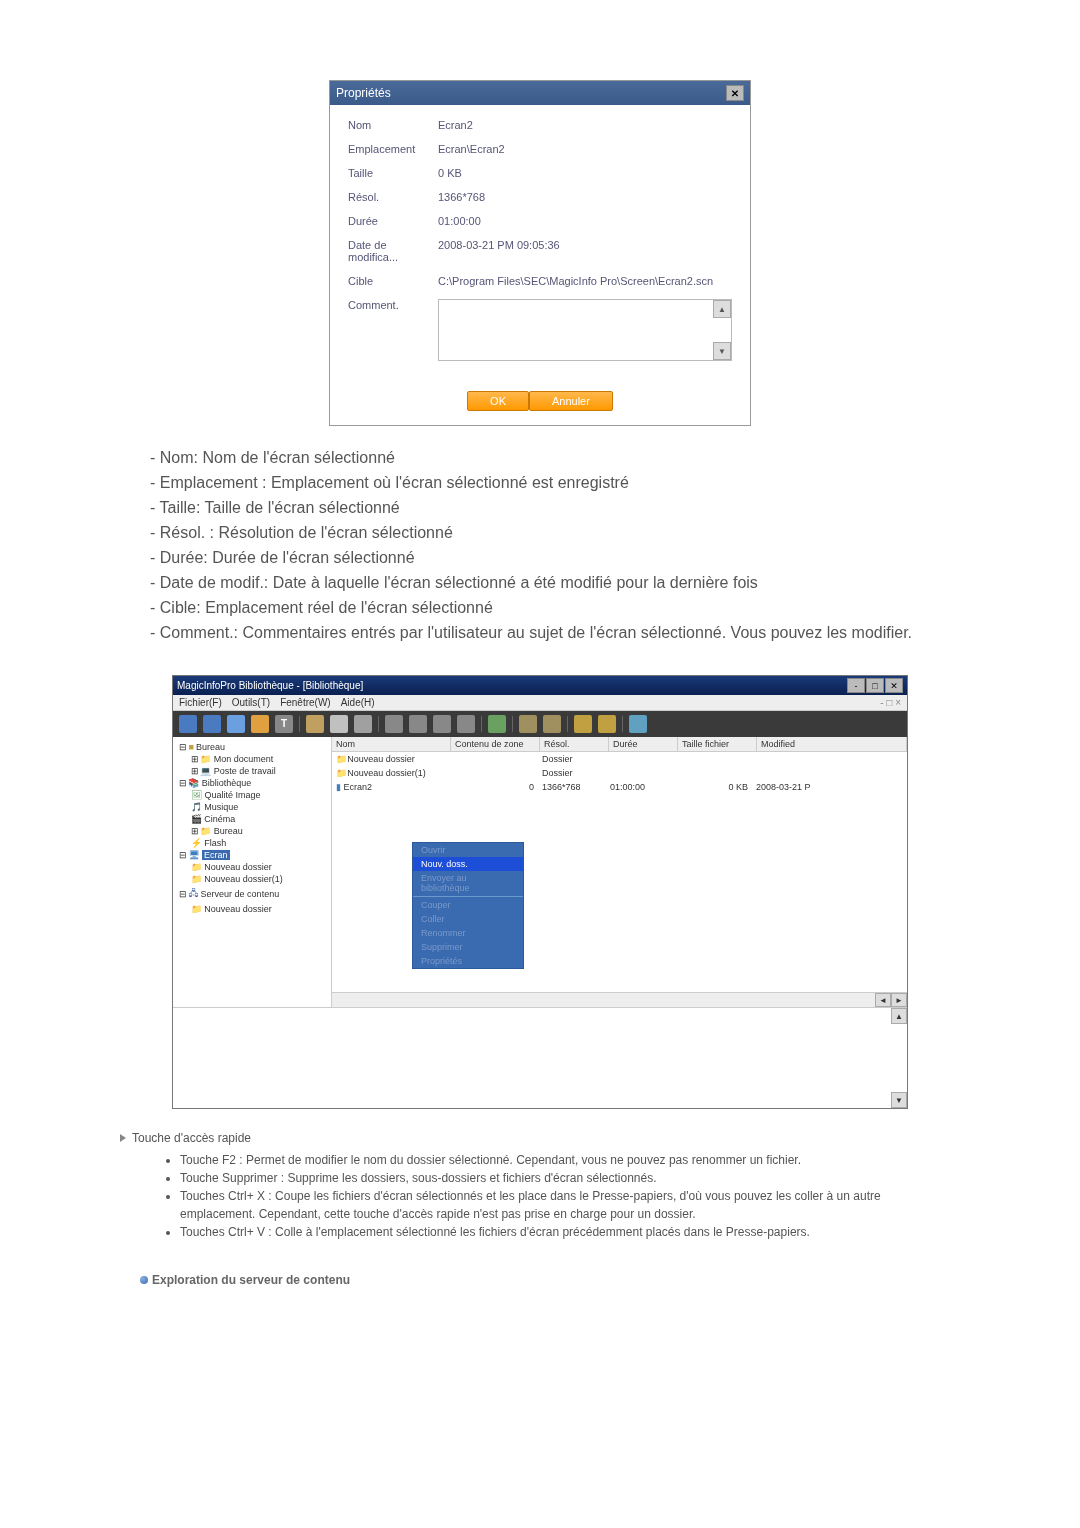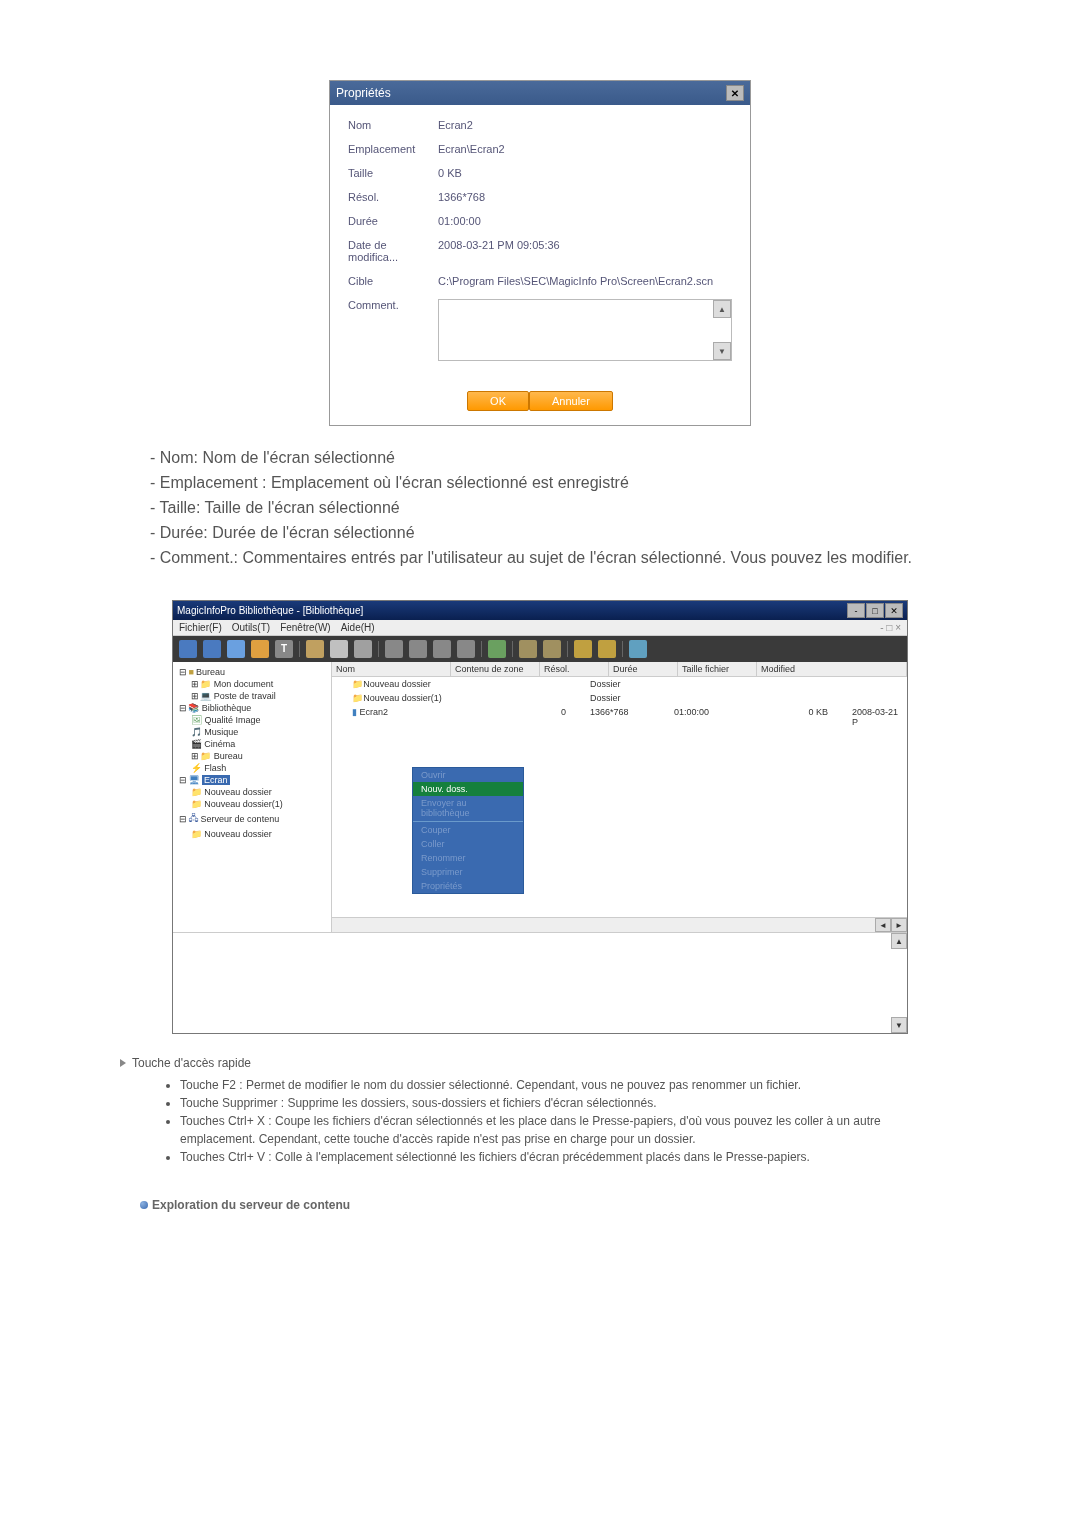--- a/index.html
+++ b/index.html
@@ -198,39 +198,39 @@
     }
     .lh {
       padding: 2px 4px;
       border-right: 1px solid #ccc;
     }
     .list-row {
       display: flex;
       font-size: 9px;
       padding: 1px 0;
     }
-    .cell { padding: 1px 4px; margin-left: 16px; }
+    .cell { padding: 1px 4px; }
     .context-menu {
       position: absolute;
       left: 80px;
       top: 105px;
       background: #3a6ab0;
       color: #fff;
       border: 1px solid #2a5a9a;
       font-size: 9px;
       width: 110px;
     }
     .cm-item {
       padding: 2px 8px;
     }
     .cm-disabled {
       color: #7a9acb;
     }
     .cm-active {
-      background: #15803d;
+      background: #1d4ed8;
       color: #fff;
     }
     .cm-sep {
       height: 1px;
       background: #6a9acb;
       margin: 1px 0;
     }
     .scroll-corner {
       position: absolute;
       bottom: 0;
@@ -347,21 +347,24 @@
   <div class="dialog-buttons">
     <button class="btn">OK</button>
     <button class="btn">Annuler</button>
   </div>
 </div>
 
 <div class="desc-block">
   <div>- Nom: Nom de l'écran sélectionné</div>
   <div>- Emplacement : Emplacement où l'écran sélectionné est enregistré</div>
   <div>- Taille: Taille de l'écran sélectionné</div>
+  <div>- Résol. : Résolution de l'écran sélectionné</div>
   <div>- Durée: Durée de l'écran sélectionné</div>
+  <div>- Date de modif.: Date à laquelle l'écran sélectionné a été modifié pour la dernière fois</div>
+  <div>- Cible: Emplacement réel de l'écran sélectionné</div>
   <div>- Comment.: Commentaires entrés par l'utilisateur au sujet de l'écran sélectionné. Vous pouvez les modifier.</div>
 </div>
 
 <div class="window">
   <div class="win-title">
     <span>MagicInfoPro Bibliothèque - [Bibliothèque]</span>
     <div class="win-ctrls">
       <span class="win-ctrl">-</span>
       <span class="win-ctrl">□</span>
       <span class="win-ctrl">✕</span>

